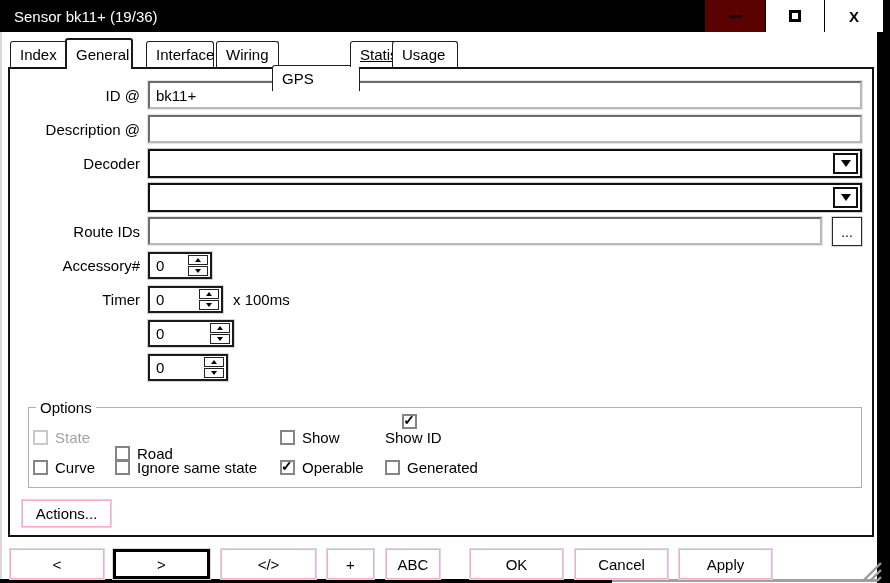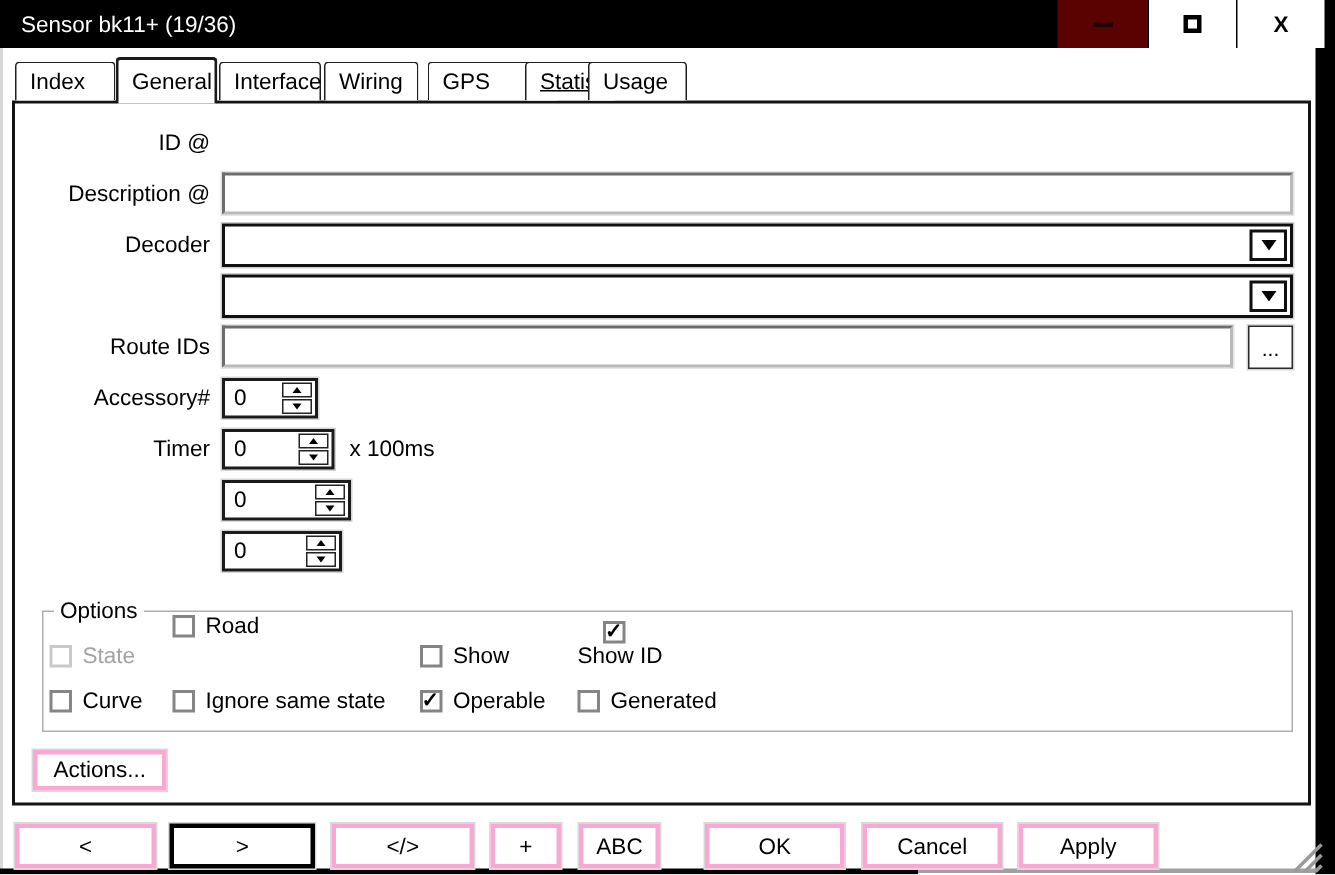--- a/index.html
+++ b/index.html
@@ -65,21 +65,21 @@
     font-size:15px; z-index:3; }
   .cb { position:absolute; display:flex; align-items:center; height:18px; z-index:3; cursor:default;justify-content:flex-end; }
   .cb-box { width:15px; height:15px; border:2px solid #858585; background:#fff; margin-right:7px;
     position:relative; flex:0 0 auto; }
   .cb.checked .cb-box::after { content:"\2713"; position:absolute; left:-1px; top:-4px;
     font-size:14px; font-weight:bold; color:#000; }
   .cb.disabled .cb-label { color:#a3a3a3; }
   .cb.disabled .cb-box { border-color:#c9c9c9; }
   .cb-label { font-size:15px; white-space:nowrap; }
   
-  .btn { position:absolute; background:#fff; border:3px solid #f9a8d4; box-shadow:0 0 0 1px #d9d9d9;
+  .btn { position:absolute; background:#fff; border:1px solid #f9a8d4; box-shadow:0 0 0 1px #d9d9d9;
     display:flex; align-items:center; justify-content:center; font-size:15px; z-index:2;
     white-space:nowrap; cursor:default; }
   .btn.default-btn { border:3px solid #000; }
   .grip { position:absolute; left:858px; top:558px; z-index:2; }
 </style>
 </head>
 <body>
 
 <div class="window">
 
@@ -97,34 +97,37 @@
       <span class="max-glyph"></span>
     </div>
     <div class="win-btn win-btn-close">
       <span>X</span>
     </div>
   </div>
 
   <div class="panel"></div>
 
   <div class="tab" style="left:10px;width:67px;">Index</div>
-  <div class="tab active" style="left:77px;width:68px;">General</div>
+  <div class="tab active" style="left:65px;width:68px;">General</div>
   <div class="tab" style="left:146px;width:68px;">Interface</div>
   <div class="tab" style="left:216px;width:63px;">Wiring</div>
-  <div class="tab" style="left:285px;width:88px;">GPS</div>
+  <div class="tab" style="left:272px;width:88px;margin-top:24px;">GPS</div>
   <div class="tab" style="left:350px;width:61px;text-decoration:underline;">Statistic</div>
   <div class="tab" style="left:392px;width:66px;">Usage</div>
 
   <div class="flabel" style="top:81px;height:28px;">ID @</div>
   <div class="flabel" style="top:115px;height:28px;">Description @</div>
   <div class="flabel" style="top:149px;height:29px;">Decoder</div>
   <div class="flabel" style="top:217px;height:28px;">Route IDs</div>
   <div class="flabel" style="top:252px;height:27px;">Accessory#</div>
   <div class="flabel" style="top:286px;height:27px;">Timer</div>
 
+  <div class="edit" style="left:148px;top:81px;width:714px;height:28px;">
+    <input class="edit-input" value="bk11+" style="">
+  </div>
   <div class="edit" style="left:148px;top:115px;width:714px;height:28px;">
     <input class="edit-input" value="" style="">
   </div>
 
   <div class="combo" style="left:148px;top:149px;width:714px;height:29px;">
     <span class="combo-value"></span>
     <span class="combo-btn">
       <span class="tri-down"></span>
     </span>
   </div>
@@ -186,21 +189,21 @@
     </span>
   </div>
 
   <div class="options-box"></div>
   <div class="options-title">Options</div>
 
   <label class="cb disabled" style="left:33px;top:428px;">
     <span class="cb-box"></span>
     <span class="cb-label">State</span>
   </label>
-  <label class="cb" style="left:115px;top:408px;">
+  <label class="cb" style="left:115px;top:444px;">
     <span class="cb-box"></span>
     <span class="cb-label">Road</span>
   </label>
   <label class="cb" style="left:280px;top:428px;">
     <span class="cb-box"></span>
     <span class="cb-label">Show</span>
   </label>
   <label class="cb checked" style="left:385px;top:428px;flex-direction:column;">
     <span class="cb-box"></span>
     <span class="cb-label">Show ID</span>

